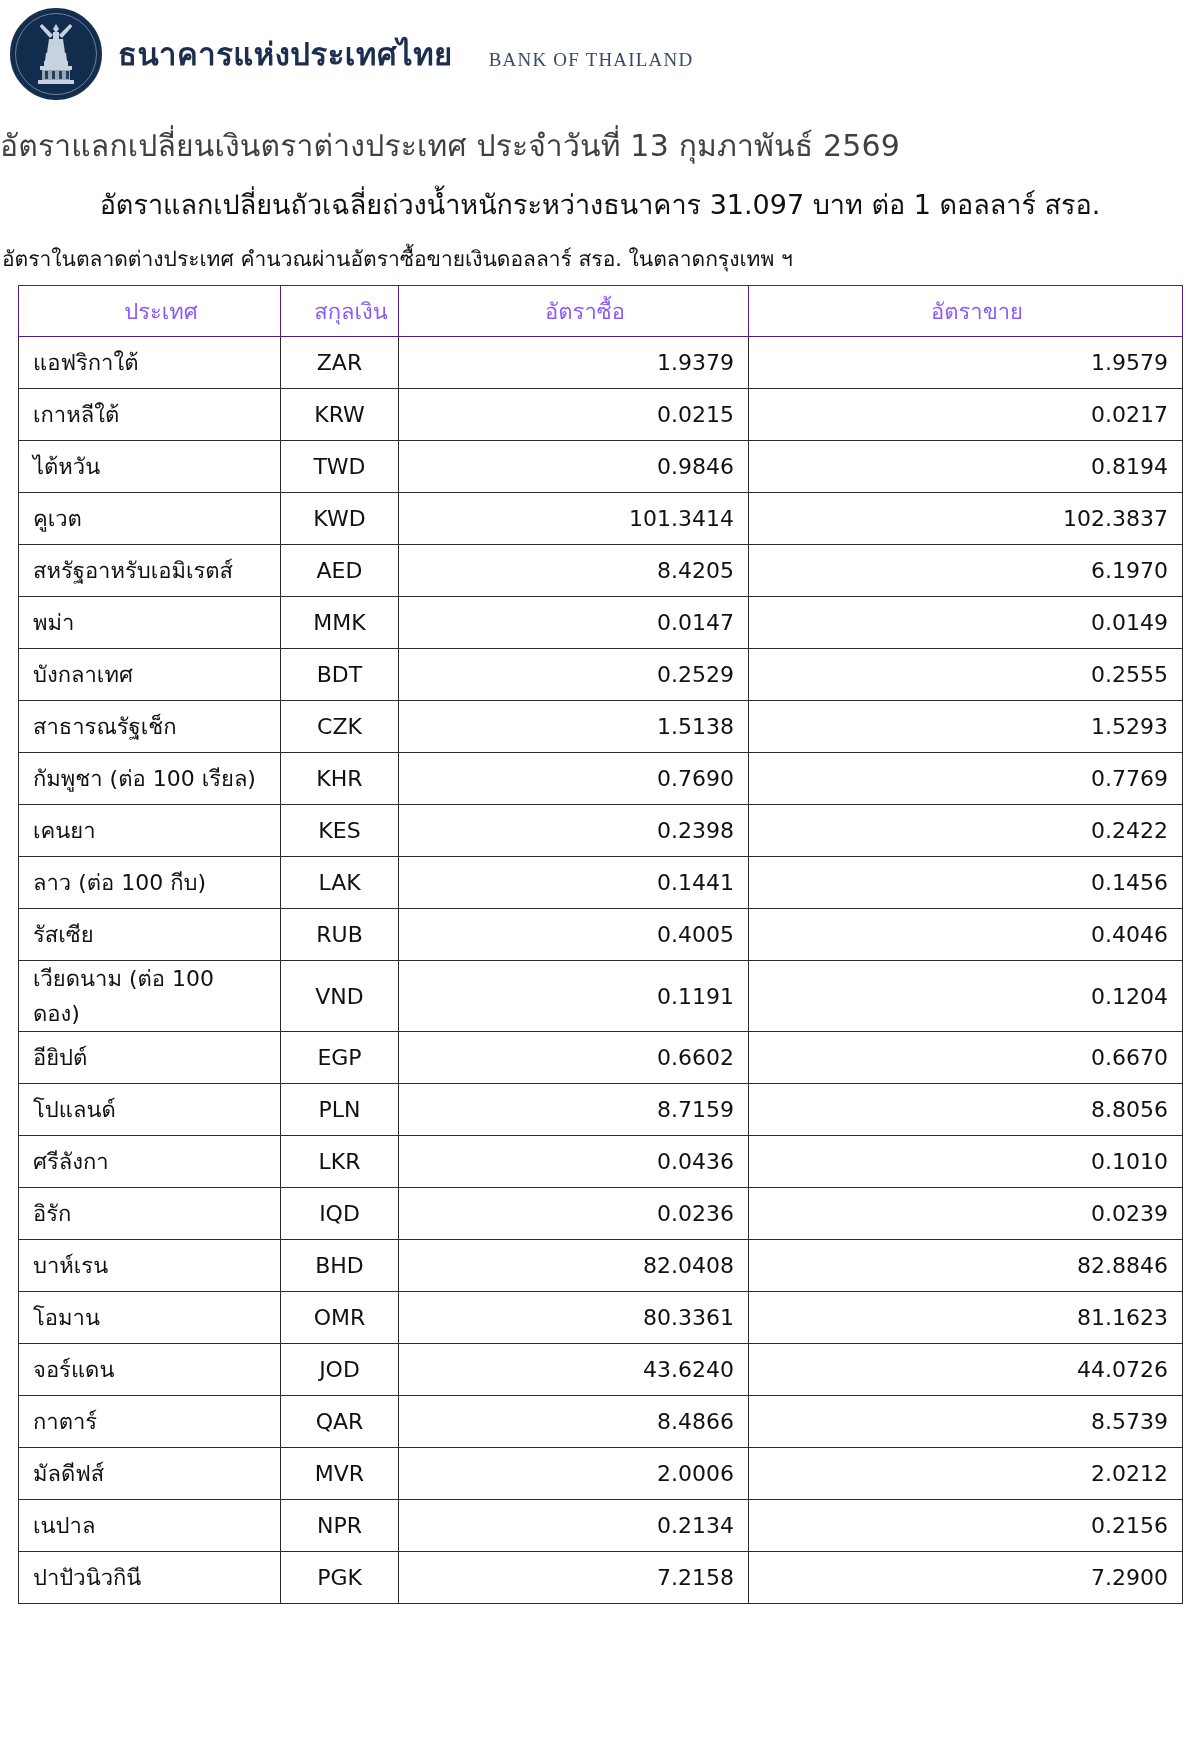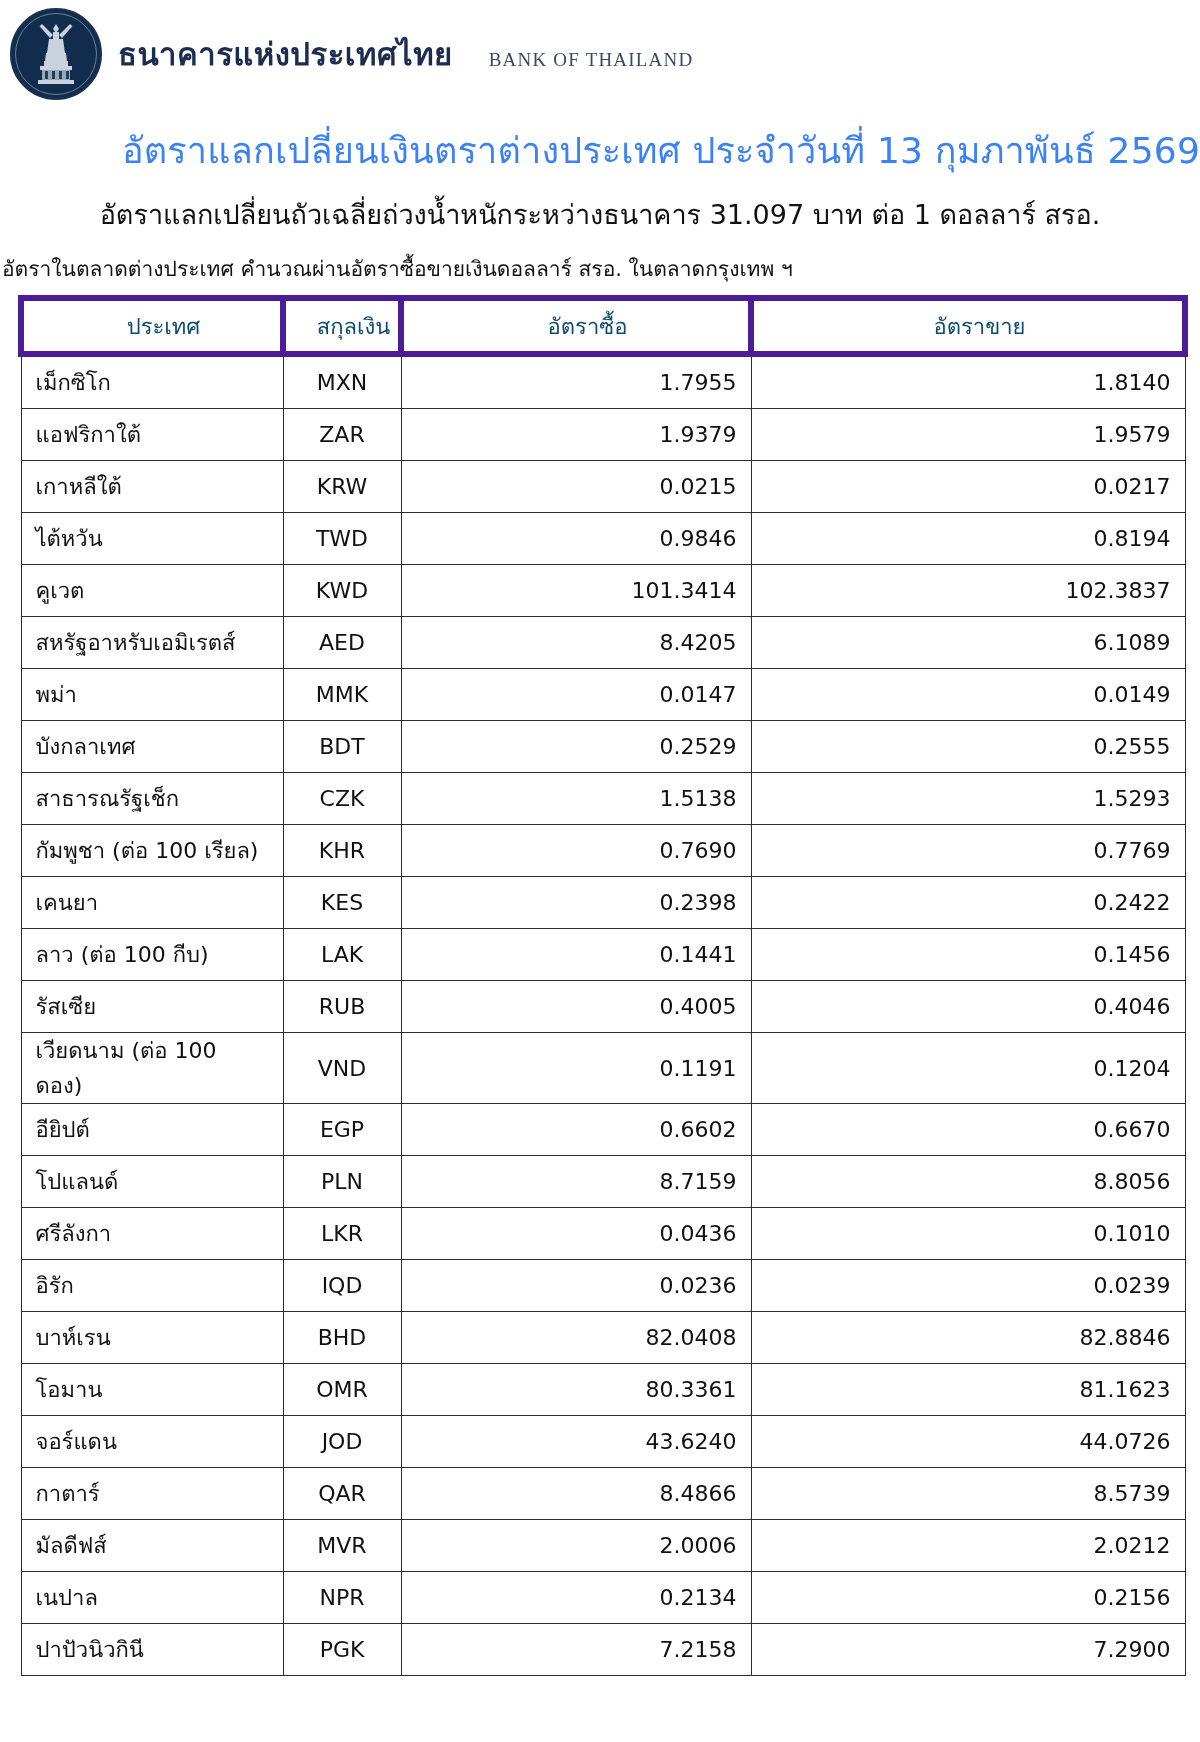--- a/index.html
+++ b/index.html
@@ -58,23 +58,23 @@
     font-size: 19px;
     color: #3a4a63;
     letter-spacing: 1.2px;
     font-family: "Liberation Serif", "DejaVu Serif", serif;
     margin-top: 12px;
   }
 
   
   .titles { padding: 26px 0 0 0; }
   .title-line1 {
-    text-align: right;
-    font-size: 36px;
-    color: #3b82f6;
+    text-align: left;
+    font-size: 30px;
+    color: #404040;
     font-family: "DejaVu Sans", "Liberation Sans", sans-serif;
     letter-spacing: .2px;
   }
   .title-line2 {
     text-align: center;
     font-size: 27px;
     color: #111;
     margin-top: 14px;
     font-family: "DejaVu Sans", "Liberation Sans", sans-serif;
   }
@@ -89,26 +89,26 @@
   
   .table-wrap { padding: 0 18px; }
   table.rates {
     width: 1164px;
     border-collapse: collapse;
     table-layout: fixed;
     font-family: "DejaVu Sans", "Liberation Sans", sans-serif;
   }
   table.rates th, table.rates col { }
   table.rates th {
-    border: 6px solid #4c1d95;
+    border: 1px solid #4c1d95;
     font-weight: 400;
     font-size: 22px;
     height: 48px;
     text-align: center;
-    color: #0c4a6e;
+    color: #8b5cf6;
     padding-left: 24px;
   }
   table.rates td {
     border: 1px solid #2b2b2b;
     height: 51px;
     font-size: 22px;
     color: #111;
     padding: 0 14px;
   }
   td.country { text-align: left; }
@@ -170,26 +170,20 @@
     <thead>
       <tr>
         <th>ประเทศ</th>
         <th>สกุลเงิน</th>
         <th>อัตราซื้อ</th>
         <th>อัตราขาย</th>
       </tr>
     </thead>
     <tbody id="rates-body">
         <tr>
-          <td class="country">เม็กซิโก</td>
-          <td class="code">MXN</td>
-          <td class="num">1.7955</td>
-          <td class="num">1.8140</td>
-        </tr>
-        <tr>
           <td class="country">แอฟริกาใต้</td>
           <td class="code">ZAR</td>
           <td class="num">1.9379</td>
           <td class="num">1.9579</td>
         </tr>
         <tr>
           <td class="country">เกาหลีใต้</td>
           <td class="code">KRW</td>
           <td class="num">0.0215</td>
           <td class="num">0.0217</td>
@@ -203,21 +197,21 @@
         <tr>
           <td class="country">คูเวต</td>
           <td class="code">KWD</td>
           <td class="num">101.3414</td>
           <td class="num">102.3837</td>
         </tr>
         <tr>
           <td class="country">สหรัฐอาหรับเอมิเรตส์</td>
           <td class="code">AED</td>
           <td class="num">8.4205</td>
-          <td class="num">6.1089</td>
+          <td class="num">6.1970</td>
         </tr>
         <tr>
           <td class="country">พม่า</td>
           <td class="code">MMK</td>
           <td class="num">0.0147</td>
           <td class="num">0.0149</td>
         </tr>
         <tr>
           <td class="country">บังกลาเทศ</td>
           <td class="code">BDT</td>

